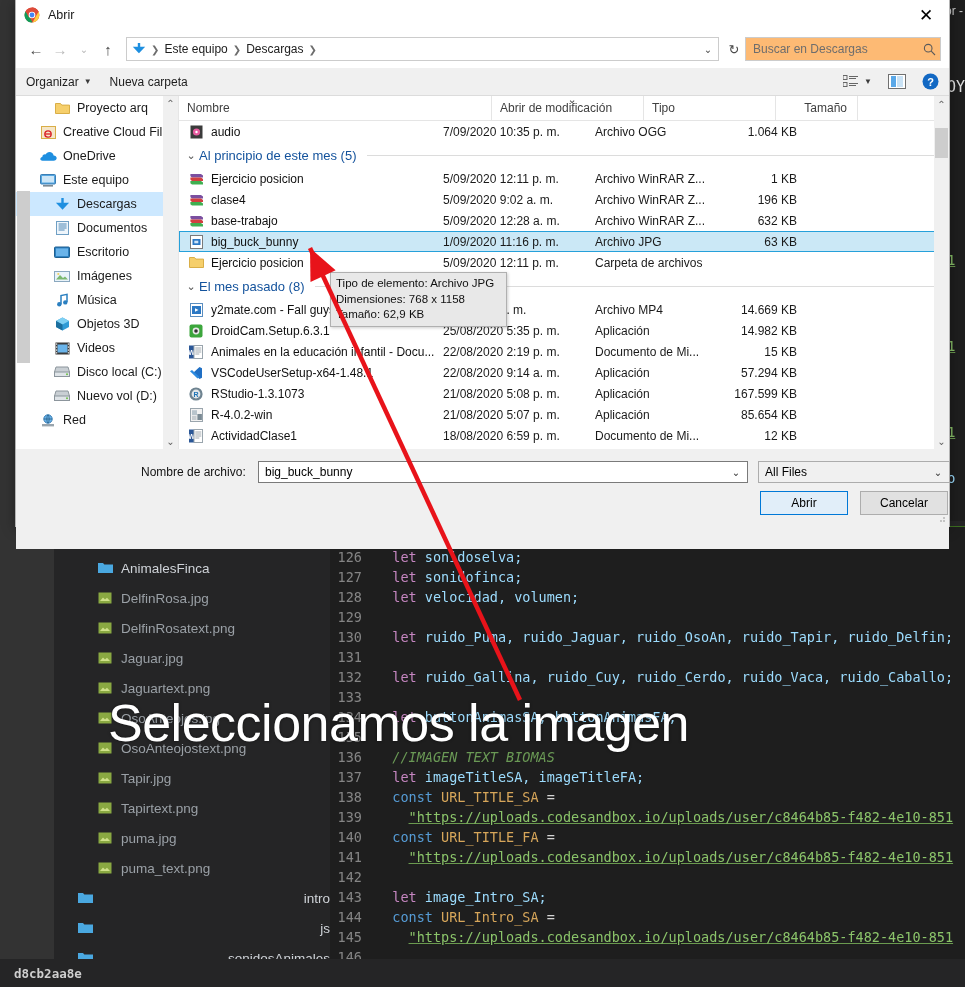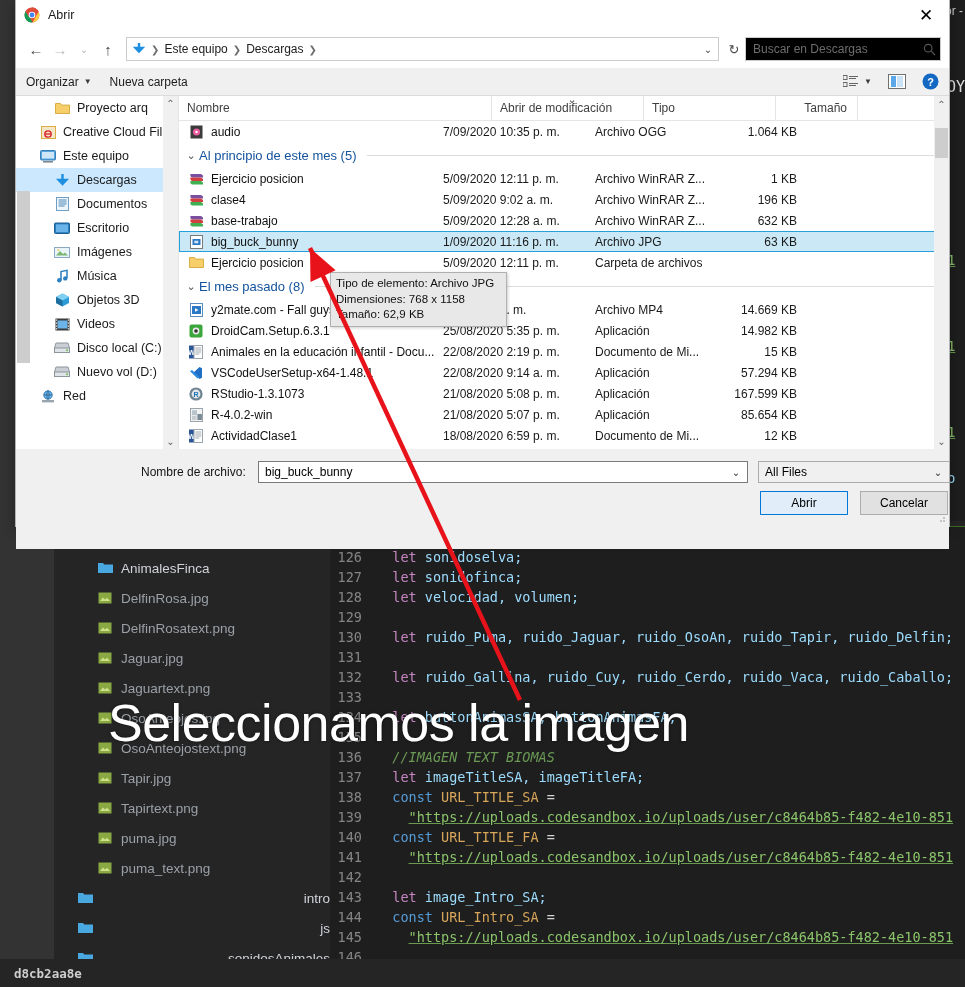--- a/index.html
+++ b/index.html
@@ -99,21 +99,21 @@
   .nav-btn.dim { color: #b8b8b8; }
   .addr-bar {
     flex: 1; height: 24px; margin: 0 4px 0 6px; border: 1px solid #cccccc; background:#fff;
     display:flex; align-items:center; padding: 0 2px 0 5px;
   }
   .crumbs { flex:1; display:flex; align-items:center; gap:2px; font-size:12px; color:#202020; }
   .crumbs .sep { color:#6d6d6d; margin:0 3px; font-size:10px;}
   .addr-caret { width:16px; text-align:center; color:#4a4a4a; font-size:10px;}
   .refresh { width: 22px; text-align:center; color:#4a4a4a; font-size:13px;}
   .search-box {
-    width: 196px; height: 24px; border: 1px solid #cccccc; background:#000000;
+    width: 196px; height: 24px; border: 1px solid #cccccc; background:#fdba74;
     display:flex; align-items:center; padding: 0 4px 0 7px; color:#6d6d6d; font-size:12px;
   }
   .search-box .ph { flex:1; }
 
   .dlg-toolbar {
     height: 28px; background: #f0f0f0; display:flex; align-items:center;
     padding: 0 10px; border-bottom: 1px solid #dcdcdc; gap: 18px;
   }
   .tb-item { font-size: 12px; color: #1d1d1d; display:flex; align-items:center; gap:5px;}
   .tb-caret { font-size: 8px; color:#3b3b3b;}
@@ -524,20 +524,28 @@
               <svg class="ic" width="15" height="13" viewBox="0 0 15 13">
                 <rect x=".5" y=".5" width="14" height="12" fill="#f5e6c8" stroke="#d9ae47"></rect>
                 <circle cx="7" cy="8" r="3.2" fill="none" stroke="#d81f26" stroke-width="1.3"></circle>
                 <path d="M4 8h6" stroke="#d81f26" stroke-width="1.3"></path>
               </svg>
             </span>
             <span>Creative Cloud Fil</span>
           </div>
           <div class="tree-row">
             <span class="ico">
+              <svg class="ic" width="17" height="12" viewBox="0 0 17 12">
+                <path fill="#1e8fe0" d="M4.3 10.8h9.3c1.8 0 3.1-1.2 3.1-2.7S15.4 5.4 13.6 5.4c-.3-2-2-3.5-4.1-3.5-1.7 0-3.2 1-3.8 2.5-.2 0-.4-.1-.6-.1A2.8 2.8 0 0 0 2.3 7c-1.2.2-2 1.1-2 2.1 0 1 1 1.7 2.2 1.7z"></path>
+              </svg>
+            </span>
+            <span>OneDrive</span>
+          </div>
+          <div class="tree-row">
+            <span class="ico">
               <svg class="ic" width="16" height="13" viewBox="0 0 16 13">
                 <rect x=".5" y=".5" width="15" height="9.5" rx="1" fill="#55a6e0" stroke="#3a7eb5"></rect>
                 <rect x="2" y="2" width="12" height="6.5" fill="#cde6f7"></rect>
                 <rect x="3" y="11" width="10" height="1.6" fill="#7c8a94"></rect>
               </svg>
             </span>
             <span>Este equipo</span>
           </div>
           <div class="tree-row lvl2 sel">
             <span class="ico">

